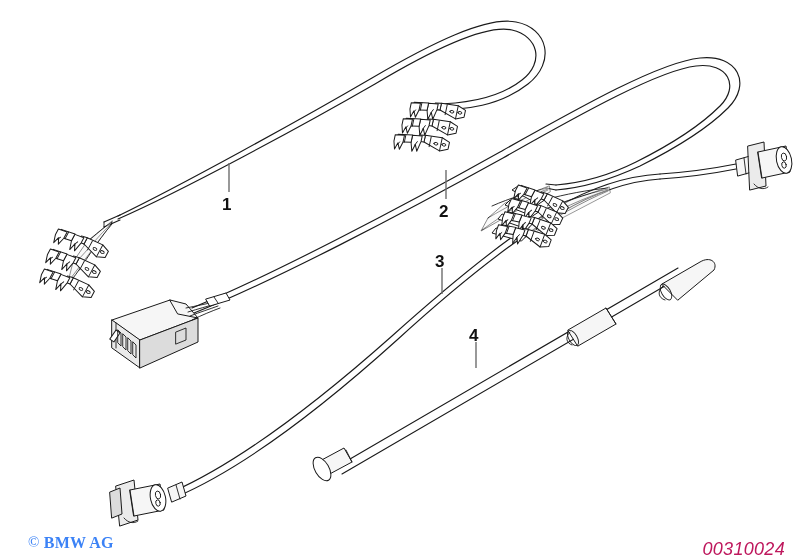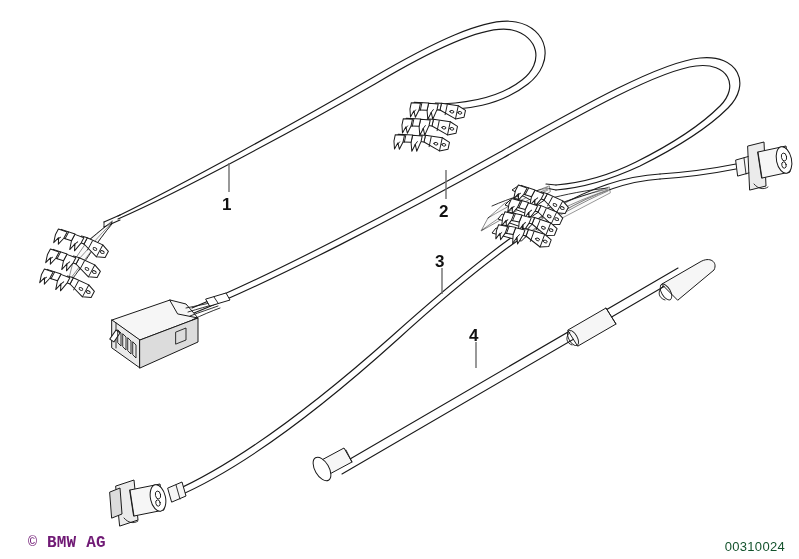--- a/index.html
+++ b/index.html
@@ -29,42 +29,43 @@
     font-size: 17px;
     color: #111111;
     line-height: 1;
     letter-spacing: 0px;
     white-space: nowrap;
   }
   #copyright {
     position: absolute;
     left: 28px;
     top: 534px;
-    font-family: Liberation Mono, monospace;
+    font-family: Liberation Serif, serif;
     font-weight: bold;
     font-size: 16px;
-    color: #701a75;
+    color: #3b82f6;
     white-space: nowrap;
     letter-spacing: 0.2px;
   }
   #copyright .mark {
     font-weight: normal;
     font-size: 15px;
     display: inline-block;
     transform: translateY(-1px);
   }
   #partnumber {
     position: absolute;
     right: 14px;
     top: 539px;
     font-family: "Liberation Sans", sans-serif;
-    font-size: 13px;
-    color: #14532d;
+    font-size: 18px;
+    color: #be185d;
     letter-spacing: 0.3px;
     white-space: nowrap;
+    font-style: italic;
   }
 </style>
 </head>
 <body>
 
 <div id="page">
 
   <svg id="art" viewBox="0 0 799 559" width="799" height="559" xmlns="http://www.w3.org/2000/svg">
     <defs>
       <style>

